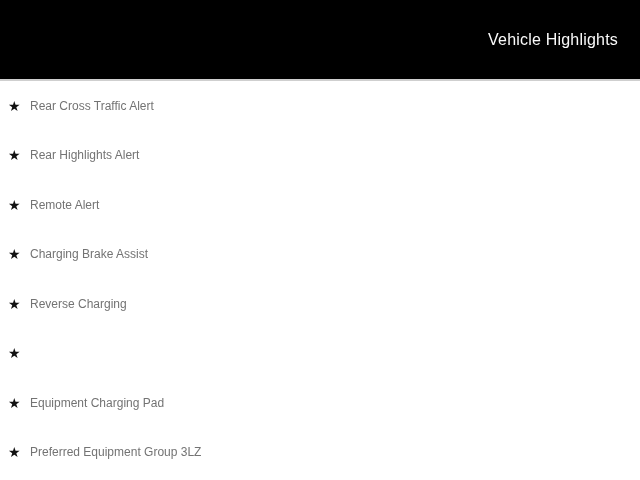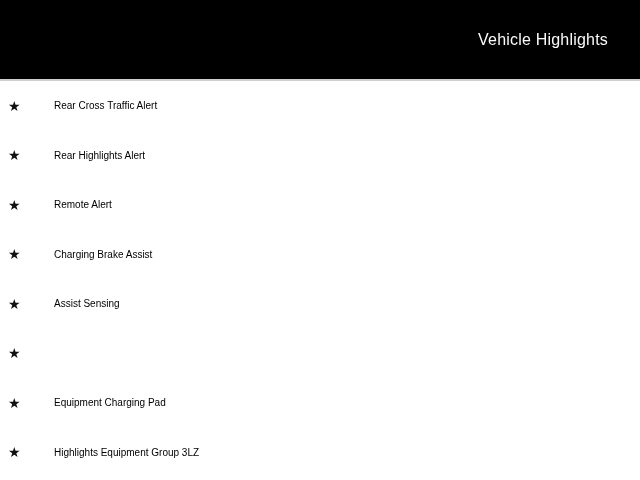--- a/index.html
+++ b/index.html
@@ -15,21 +15,21 @@
     overflow: hidden;
     background: #ffffff;
   }
   .header {
     height: 81px;
     background: #000000;
     border-bottom: 2px solid #cfcfcf;
     display: flex;
     align-items: center;
     justify-content: flex-end;
-    padding-right: 32px;
+    padding-right: 22px;
   }
   .header-title {
     color: #fafafa;
     font-size: 16px;
     letter-spacing: 0.2px;
   }
   .feature-list {
     padding-top: 0;
   }
   .list-item {
@@ -41,23 +41,22 @@
   .star {
     font-size: 14px;
     width: 15px;
     line-height: 1;
     color: #111111;
     flex: 0 0 auto;
     margin-right: 7px;
     text-align: left;
   }
   .label {
-    font-size: 10px;
-    color: #000000;
-    margin-left: 24px;
+    font-size: 12px;
+    color: #737373;
   }
 </style>
 </head>
 <body>
 
 <div class="screen">
 
   <div class="header">
     <span class="header-title">Vehicle Highlights</span>
   </div>
@@ -79,32 +78,32 @@
       <span class="label">Remote Alert</span>
     </div>
 
     <div class="list-item">
       <span class="star">★</span>
       <span class="label">Charging Brake Assist</span>
     </div>
 
     <div class="list-item">
       <span class="star">★</span>
-      <span class="label">Assist Sensing</span>
+      <span class="label">Reverse Charging</span>
     </div>
 
     <div class="list-item">
       <span class="star">★</span>
     </div>
 
     <div class="list-item">
       <span class="star">★</span>
       <span class="label">Equipment Charging Pad</span>
     </div>
 
     <div class="list-item">
       <span class="star">★</span>
-      <span class="label">Highlights Equipment Group 3LZ</span>
+      <span class="label">Preferred Equipment Group 3LZ</span>
     </div>
 
   </div>
 
 </div>
 
 </body></html>

